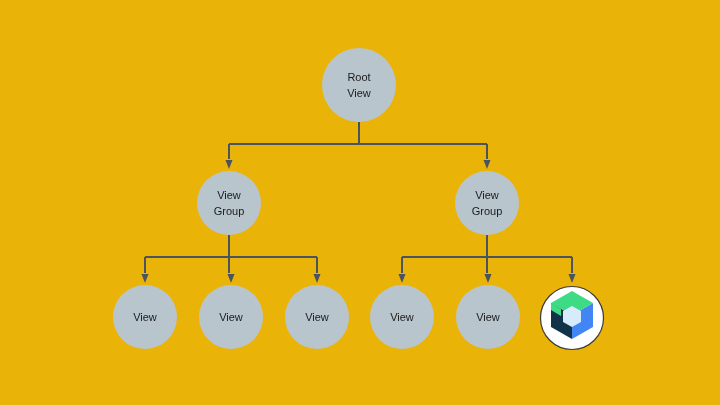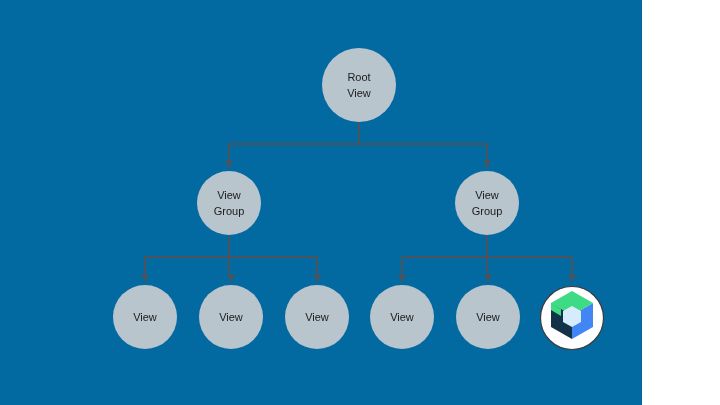--- a/index.html
+++ b/index.html
@@ -8,23 +8,23 @@
     background: #ffffff;
   }
   body {
     width: 720px;
     height: 405px;
     overflow: hidden;
     font-family: "Liberation Sans", sans-serif;
   }
   #diagram-root {
     position: relative;
-    width: 642px;
+    width: 720px;
     height: 405px;
-    background: #0369a1;
+    background: #eab308;
     text-decoration: underline;
   }
   #tree-svg {
     position: absolute;
     top: 0;
     left: 0;
     width: 720px;
     height: 405px;
     display: block;
   }

